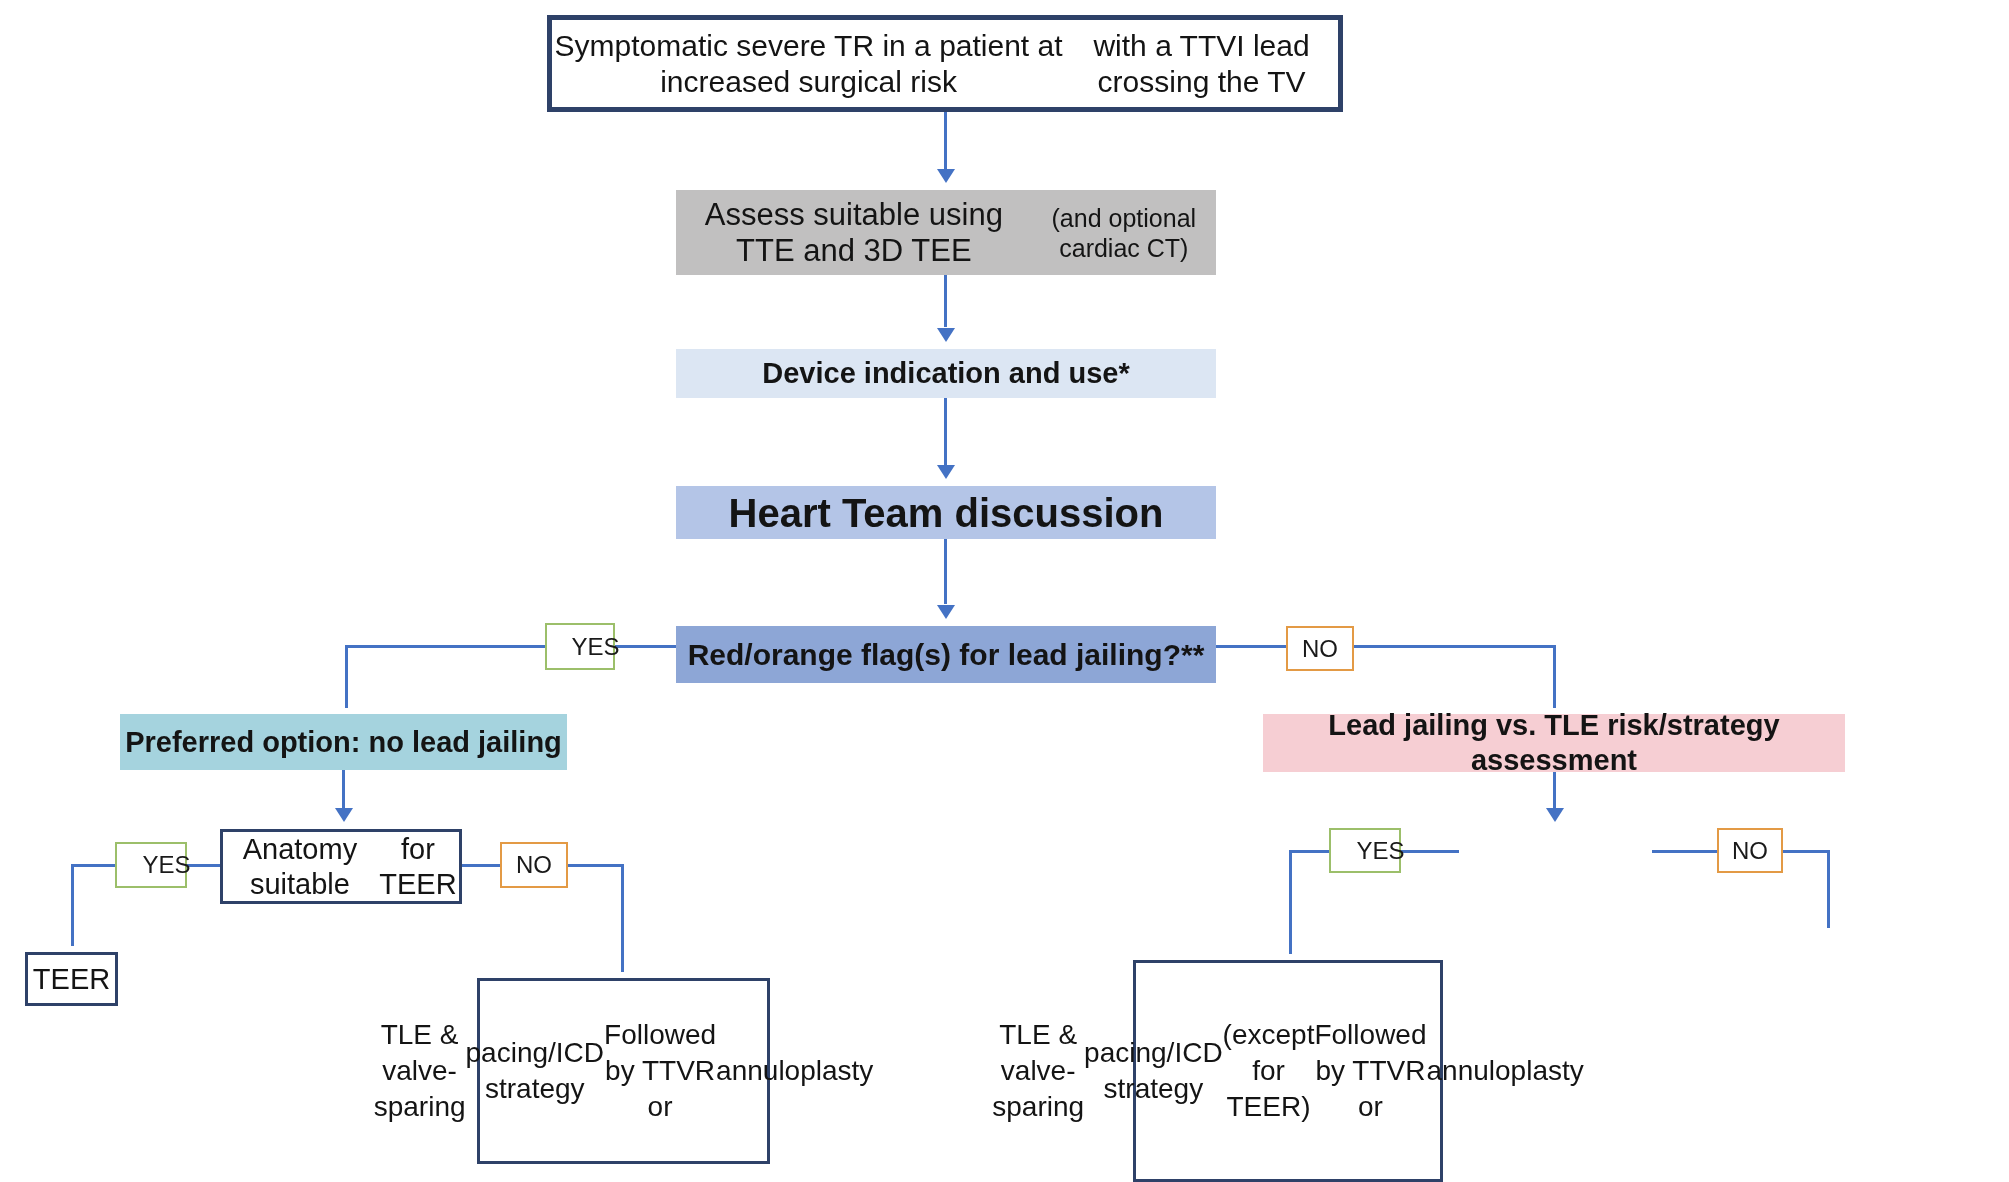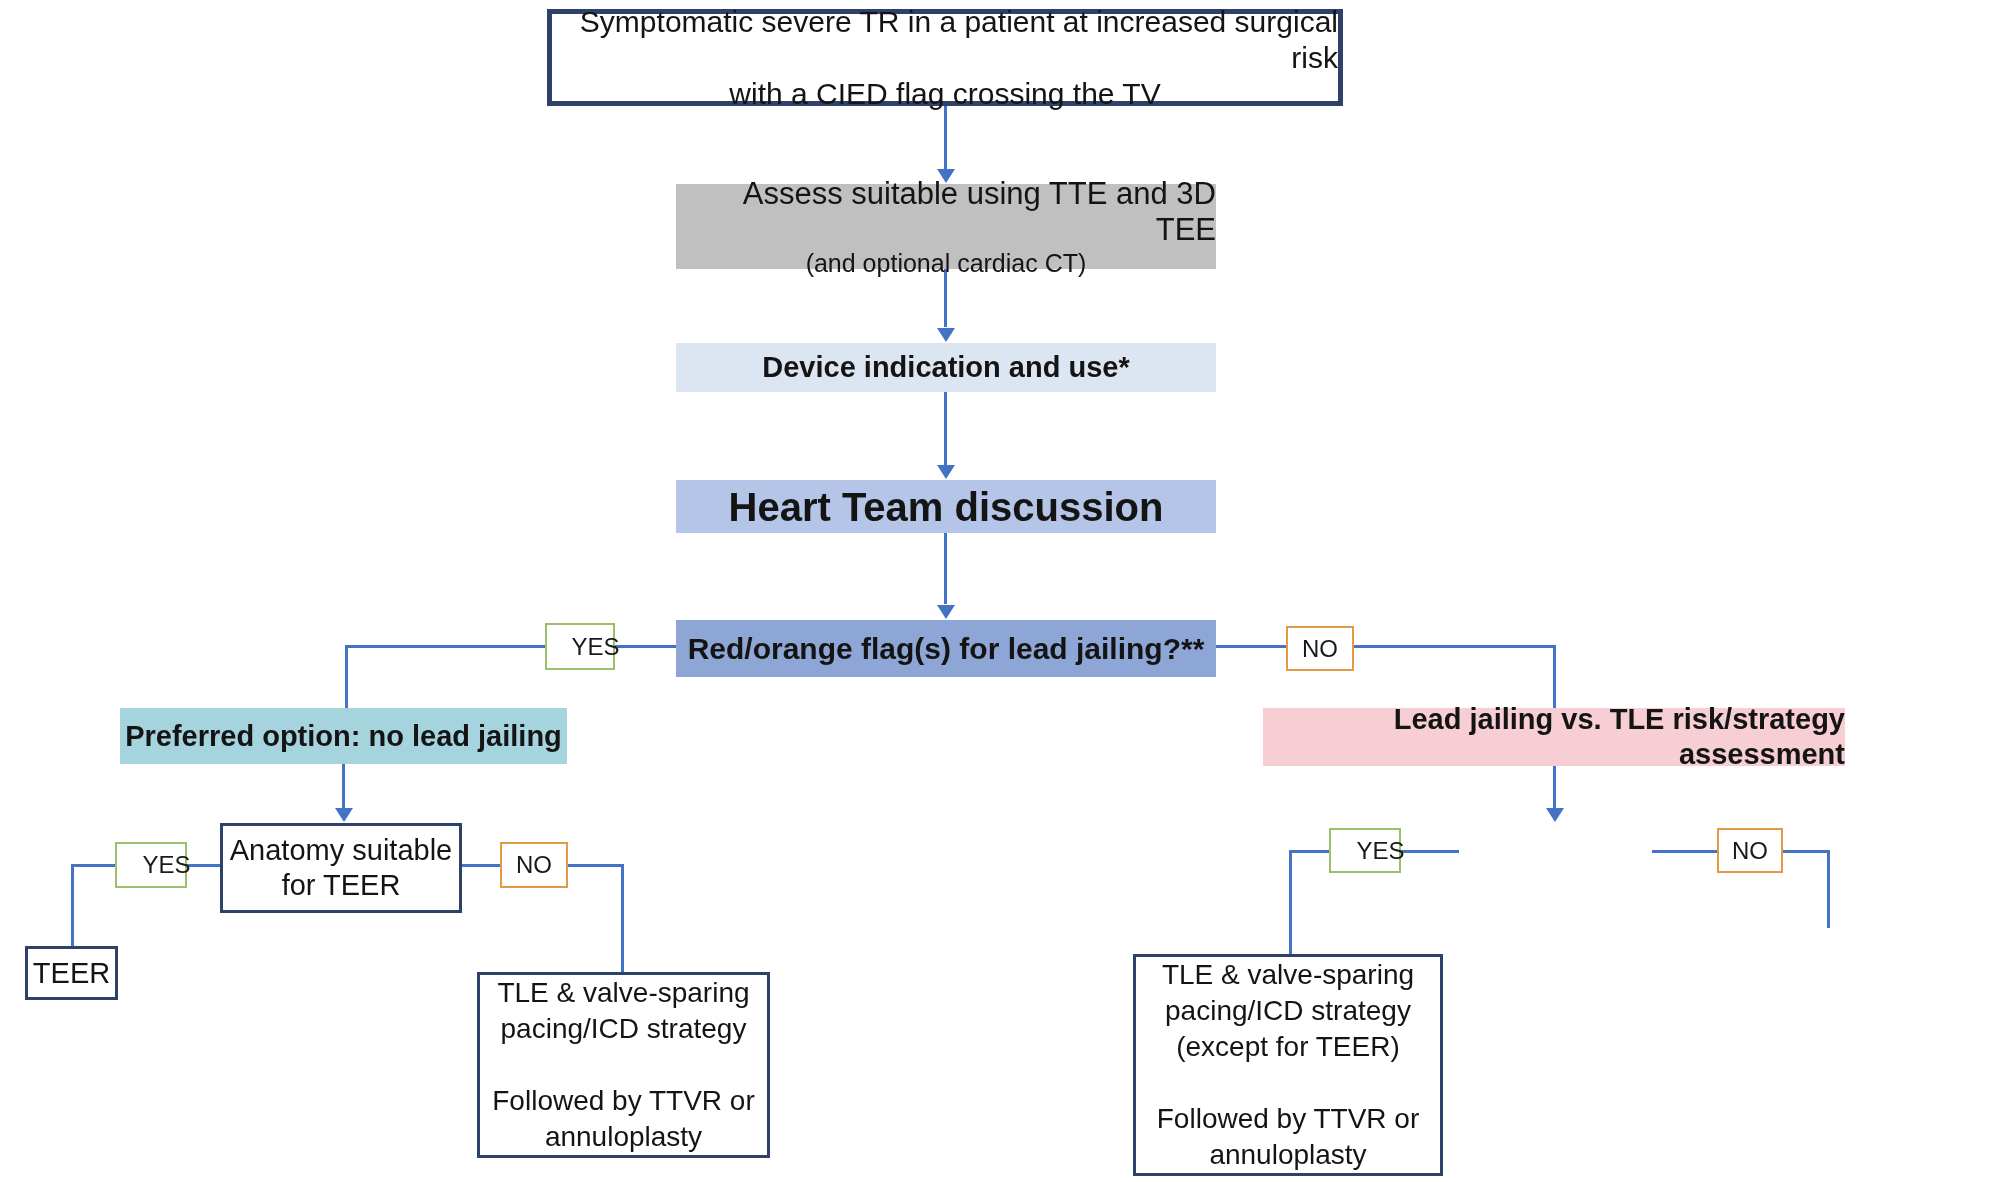--- a/index.html
+++ b/index.html
@@ -1,22 +1,22 @@
 <!DOCTYPE html>
 <html><head>
 <meta charset="utf-8">
 <style>
   html,body{margin:0;padding:0;background:#ffffff;}
   .stage{
     position:relative;width:2009px;height:1182px;background:#ffffff;overflow:hidden;
     font-family:"Liberation Sans", sans-serif;color:#141414;
   }
   .box{
-    position:absolute;box-sizing:border-box;display:flex;flex-direction:column;
-    align-items:center;justify-content:center;text-align:right;z-index:2;line-height:1.2;
+    position:absolute;box-sizing:border-box;display:flex;flex-direction:row;
+    align-items:center;justify-content:center;text-align:center;z-index:2;line-height:1.2;margin-top:6px;
   }
   .white-node{background:#ffffff;border:3px solid #2e4168;}
   .top-node{background:#ffffff;border:5px solid #2e4168;font-size:30px;}
   .gray-node{background:#c1c0c0;}
   .device-node{background:#dce6f3;font-weight:bold;font-size:29px;}
   .heart-node{background:#b4c5e7;font-weight:bold;font-size:40px;}
   .flag-node{background:#8da6d6;font-weight:bold;font-size:30px;}
   .teal-node{background:#a5d3de;font-weight:bold;font-size:29px;}
   .pink-node{background:#f6ced3;font-weight:bold;font-size:29px;}
   .yn{
@@ -37,21 +37,21 @@
   .gray-l1{font-size:31px;line-height:36px;}
   .gray-l2{font-size:25px;line-height:30px;}
 </style>
 </head>
 <body>
 
 <div class="stage">
 
   <div class="box top-node" style="left:547px;top:9px;width:796px;height:97px;">
     <div class="ln">Symptomatic severe TR in a patient at increased surgical risk</div>
-    <div class="ln">with a CIED flag crossing the TV</div>
+    <div class="ln">with a TTVI lead crossing the TV</div>
   </div>
 
   <div class="box gray-node" style="left:676px;top:184px;width:540px;height:85px;">
     <div class="gray-l1">Assess suitable using TTE and 3D TEE</div>
     <div class="gray-l2">(and optional cardiac CT)</div>
   </div>
 
   <div class="box device-node" style="left:676px;top:343px;width:540px;height:49px;">
     <div>Device indication and use*</div>
   </div>
@@ -82,21 +82,21 @@
     <span>YES</span>
   </div>
 
   <div class="box teal-node" style="left:120px;top:708px;width:447px;height:56px;">
     <div>Preferred option: no lead jailing</div>
   </div>
 
   <div class="line" style="left:342px;top:764px;width:3px;height:44px;"></div>
   <div class="arrowhead" style="left:335px;top:808px;"></div>
 
-  <div class="box white-node fs29" style="left:220px;top:823px;width:242px;height:90px;">
+  <div class="box white-node fs29" style="left:220px;top:823px;width:242px;height:75px;">
     <div class="ln">Anatomy suitable</div>
     <div class="ln">for TEER</div>
   </div>
 
   <div class="line" style="left:71px;top:864px;width:149px;height:3px;"></div>
   <div class="line" style="left:71px;top:864px;width:3px;height:82px;"></div>
   <div class="yn yn-yes" style="left:115px;top:842px;width:72px;height:46px;">
     <span>YES</span>
   </div>
   <div class="box white-node fs29" style="left:25px;top:946px;width:93px;height:54px;">

